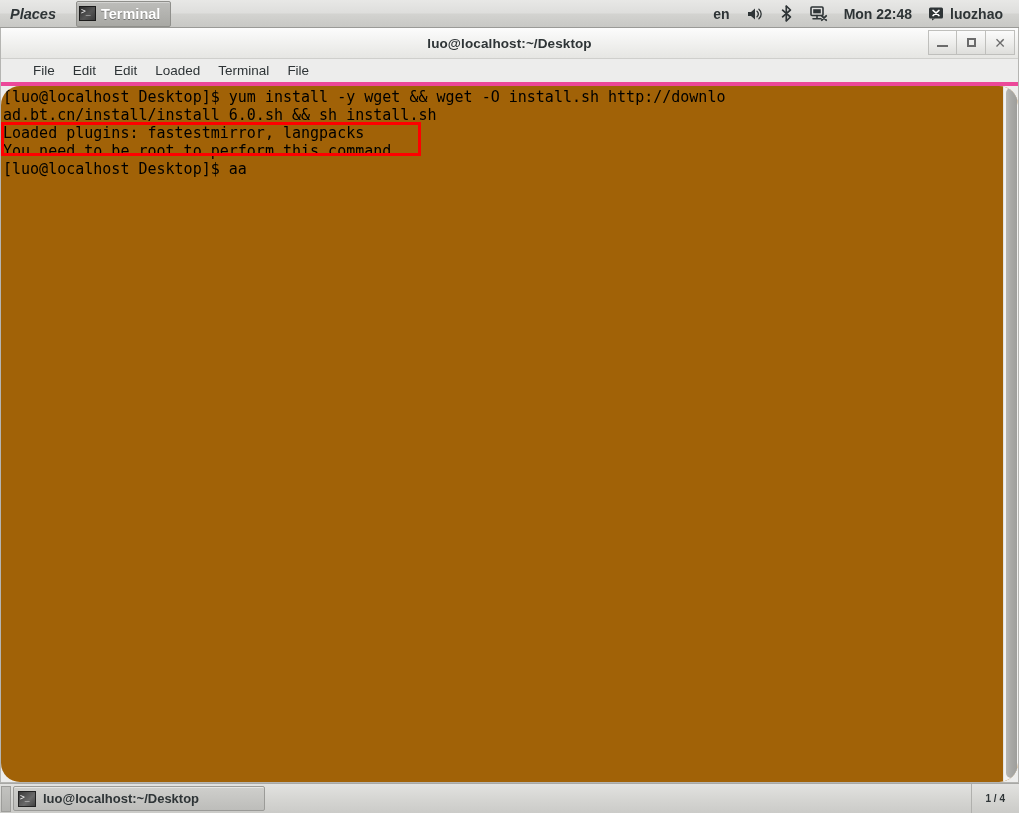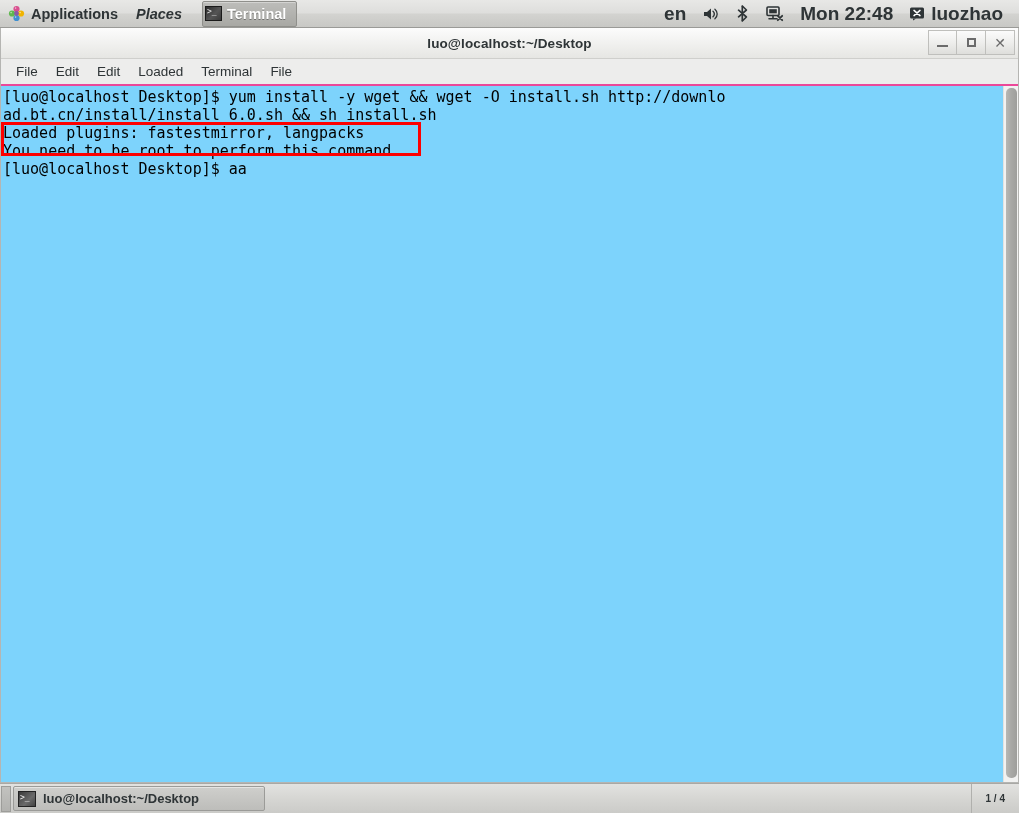--- a/index.html
+++ b/index.html
@@ -101,21 +101,21 @@
     height: 28px;
     padding-right: 8px;
     gap: 0px;
   }
   .tray-item {
     display: flex;
     align-items: center;
     justify-content: center;
     height: 24px;
     padding: 0 8px;
-    font-size: 19px;
+    font-size: 14px;
     font-weight: bold;
     color: #2e3436;
     cursor: default;
   }
   .tray-icon { display:block; }
 
   
   #window {
     position: absolute;
     left: 0; top: 28px;
@@ -164,41 +164,42 @@
     position: relative;
   }
   .win-btn:first-child { border-left: 1px solid #bfbfbc; }
   .wb-min { width: 11px; height: 2px; background: #6b6b6b; margin-top: 7px; }
   .wb-max { width: 9px; height: 9px; border: 2px solid #6b6b6b; }
   .wb-close { font-family: "DejaVu Sans", sans-serif; font-size: 14px; font-weight: bold; color: #6b6b6b; line-height: 1; }
 
   #menubar {
     height: 27px;
     background: #ededec;
-    border-bottom: 2px solid #ec4899;
-    display: flex;
-    align-items: center;
-    padding-left: 6px;
+    border-bottom: 4px solid #ec4899;
+    display: flex;
+    align-items: center;
+    padding-left: 23px;
     flex: none;
     text-align: center;
   }
   .menu-item {
     padding: 3px 9px;
     font-size: 13.5px;
     color: #2e3436;
     cursor: default;
     border-radius: 2px;
   }
 
   #term-area {
     position: relative;
     flex: 1;
-    background: #7dd3fc;
+    background: #a16207;
     display: flex;
     overflow: hidden;
+    border-radius: 19px;
   }
 
   #term-text {
     flex: 1;
     padding: 2px 0 0 2px;
     font-family: "DejaVu Sans Mono", monospace;
     font-size: 15px;
     line-height: 18px;
     color: #000000;
     white-space: pre;
@@ -299,36 +300,20 @@
     cursor: default;
   }
 </style>
 </head>
 <body>
 
 <div id="screen">
 
   <div id="top-panel">
 
-    <div class="panel-menu">
-      <span id="apps-icon">
-        <svg width="17" height="17" viewBox="0 0 17 17">
-          <circle cx="8.5" cy="4" r="3.1" fill="#d94f8f"></circle>
-          <circle cx="13" cy="8.5" r="3.1" fill="#f0b400"></circle>
-          <circle cx="8.5" cy="13" r="3.1" fill="#3f8fd0"></circle>
-          <circle cx="4" cy="8.5" r="3.1" fill="#5fb84f"></circle>
-          <circle cx="8.5" cy="8.5" r="2.4" fill="#8a5aa8"></circle>
-          <circle cx="7.6" cy="3.1" r="0.8" fill="#ffffff" opacity="0.6"></circle>
-          <circle cx="12.1" cy="7.6" r="0.8" fill="#ffffff" opacity="0.6"></circle>
-          <circle cx="7.6" cy="12.1" r="0.8" fill="#ffffff" opacity="0.6"></circle>
-          <circle cx="3.1" cy="7.6" r="0.8" fill="#ffffff" opacity="0.6"></circle>
-        </svg>
-      </span>
-      <span>Applications</span>
-    </div>
 
     <div class="panel-menu" id="places-menu">
       <span>Places</span>
     </div>
 
     <div id="panel-window-list">
       <div id="panel-task">
         <span class="term-glyph"></span>
         <span id="panel-task-label">Terminal</span>
       </div>

